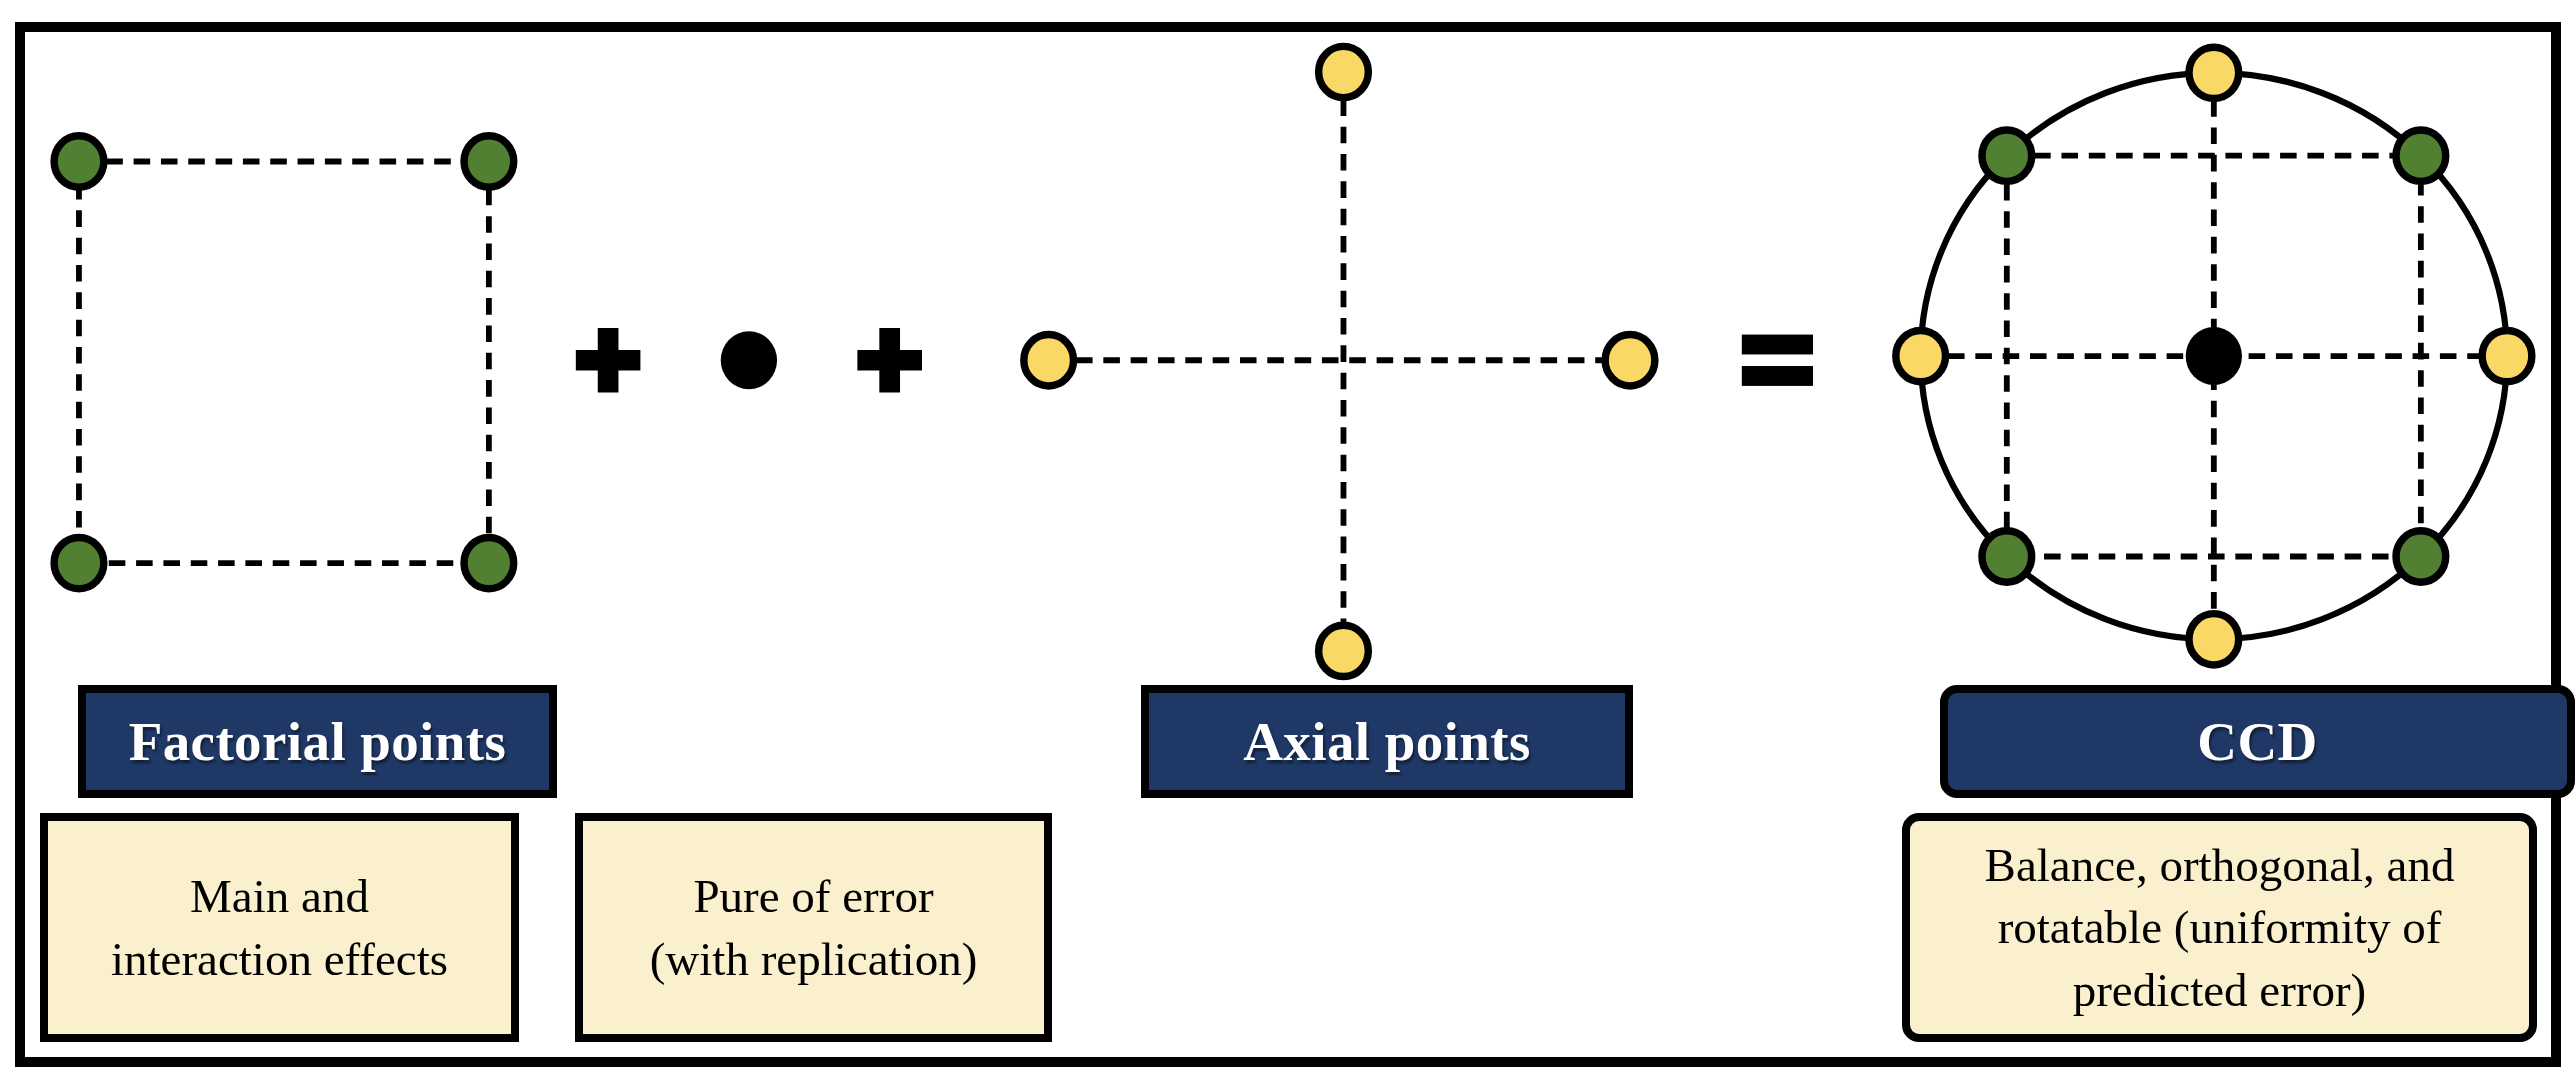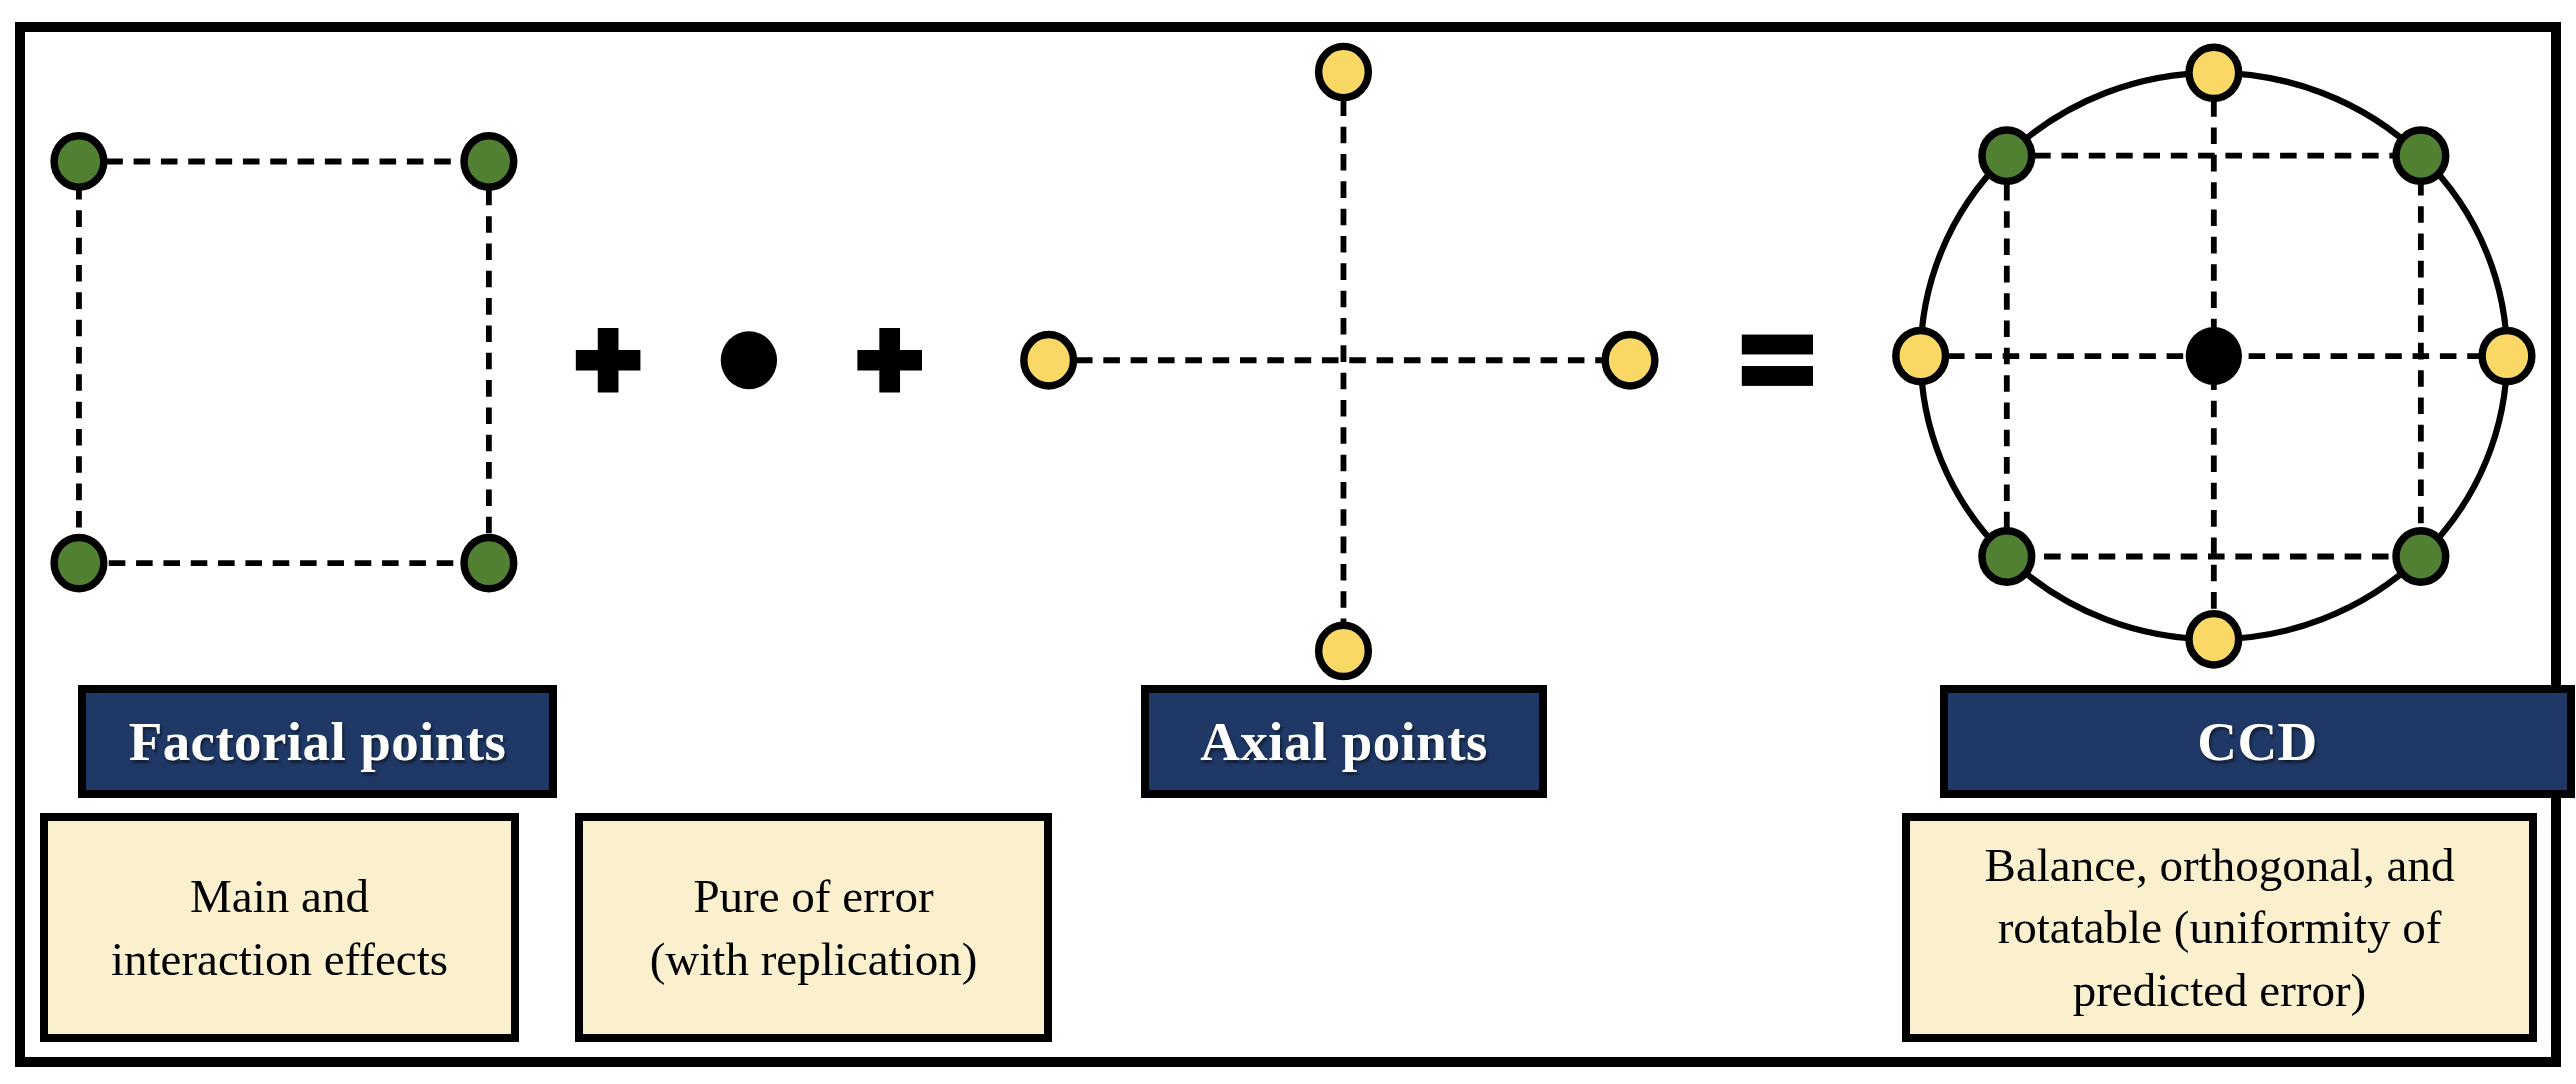--- a/index.html
+++ b/index.html
@@ -91,22 +91,22 @@
     line-height: 1.32;
     display: flex;
     align-items: center;
     justify-content: center;
     text-align: center;
     white-space: pre-line;
     padding: 0 6.6px;
   }
   .col1 { left: 40px;   width: 479px; }
   .col2 { left: 575px;  width: 477px; }
-  .col3 { left: 1103px; width: 406px; }
-  .col4 { left: 1902px; width: 635px; }
+  .col3 { left: 1103px; width: 492px; }
+  .col4 { left: 1902px; width: 635px; border-radius: 17px; }
 </style>
 </head>
 <body>
 
 <div class="page">
 
   <div class="frame"></div>
 
   <svg class="art" viewBox="0 0 3110 1309">
 

